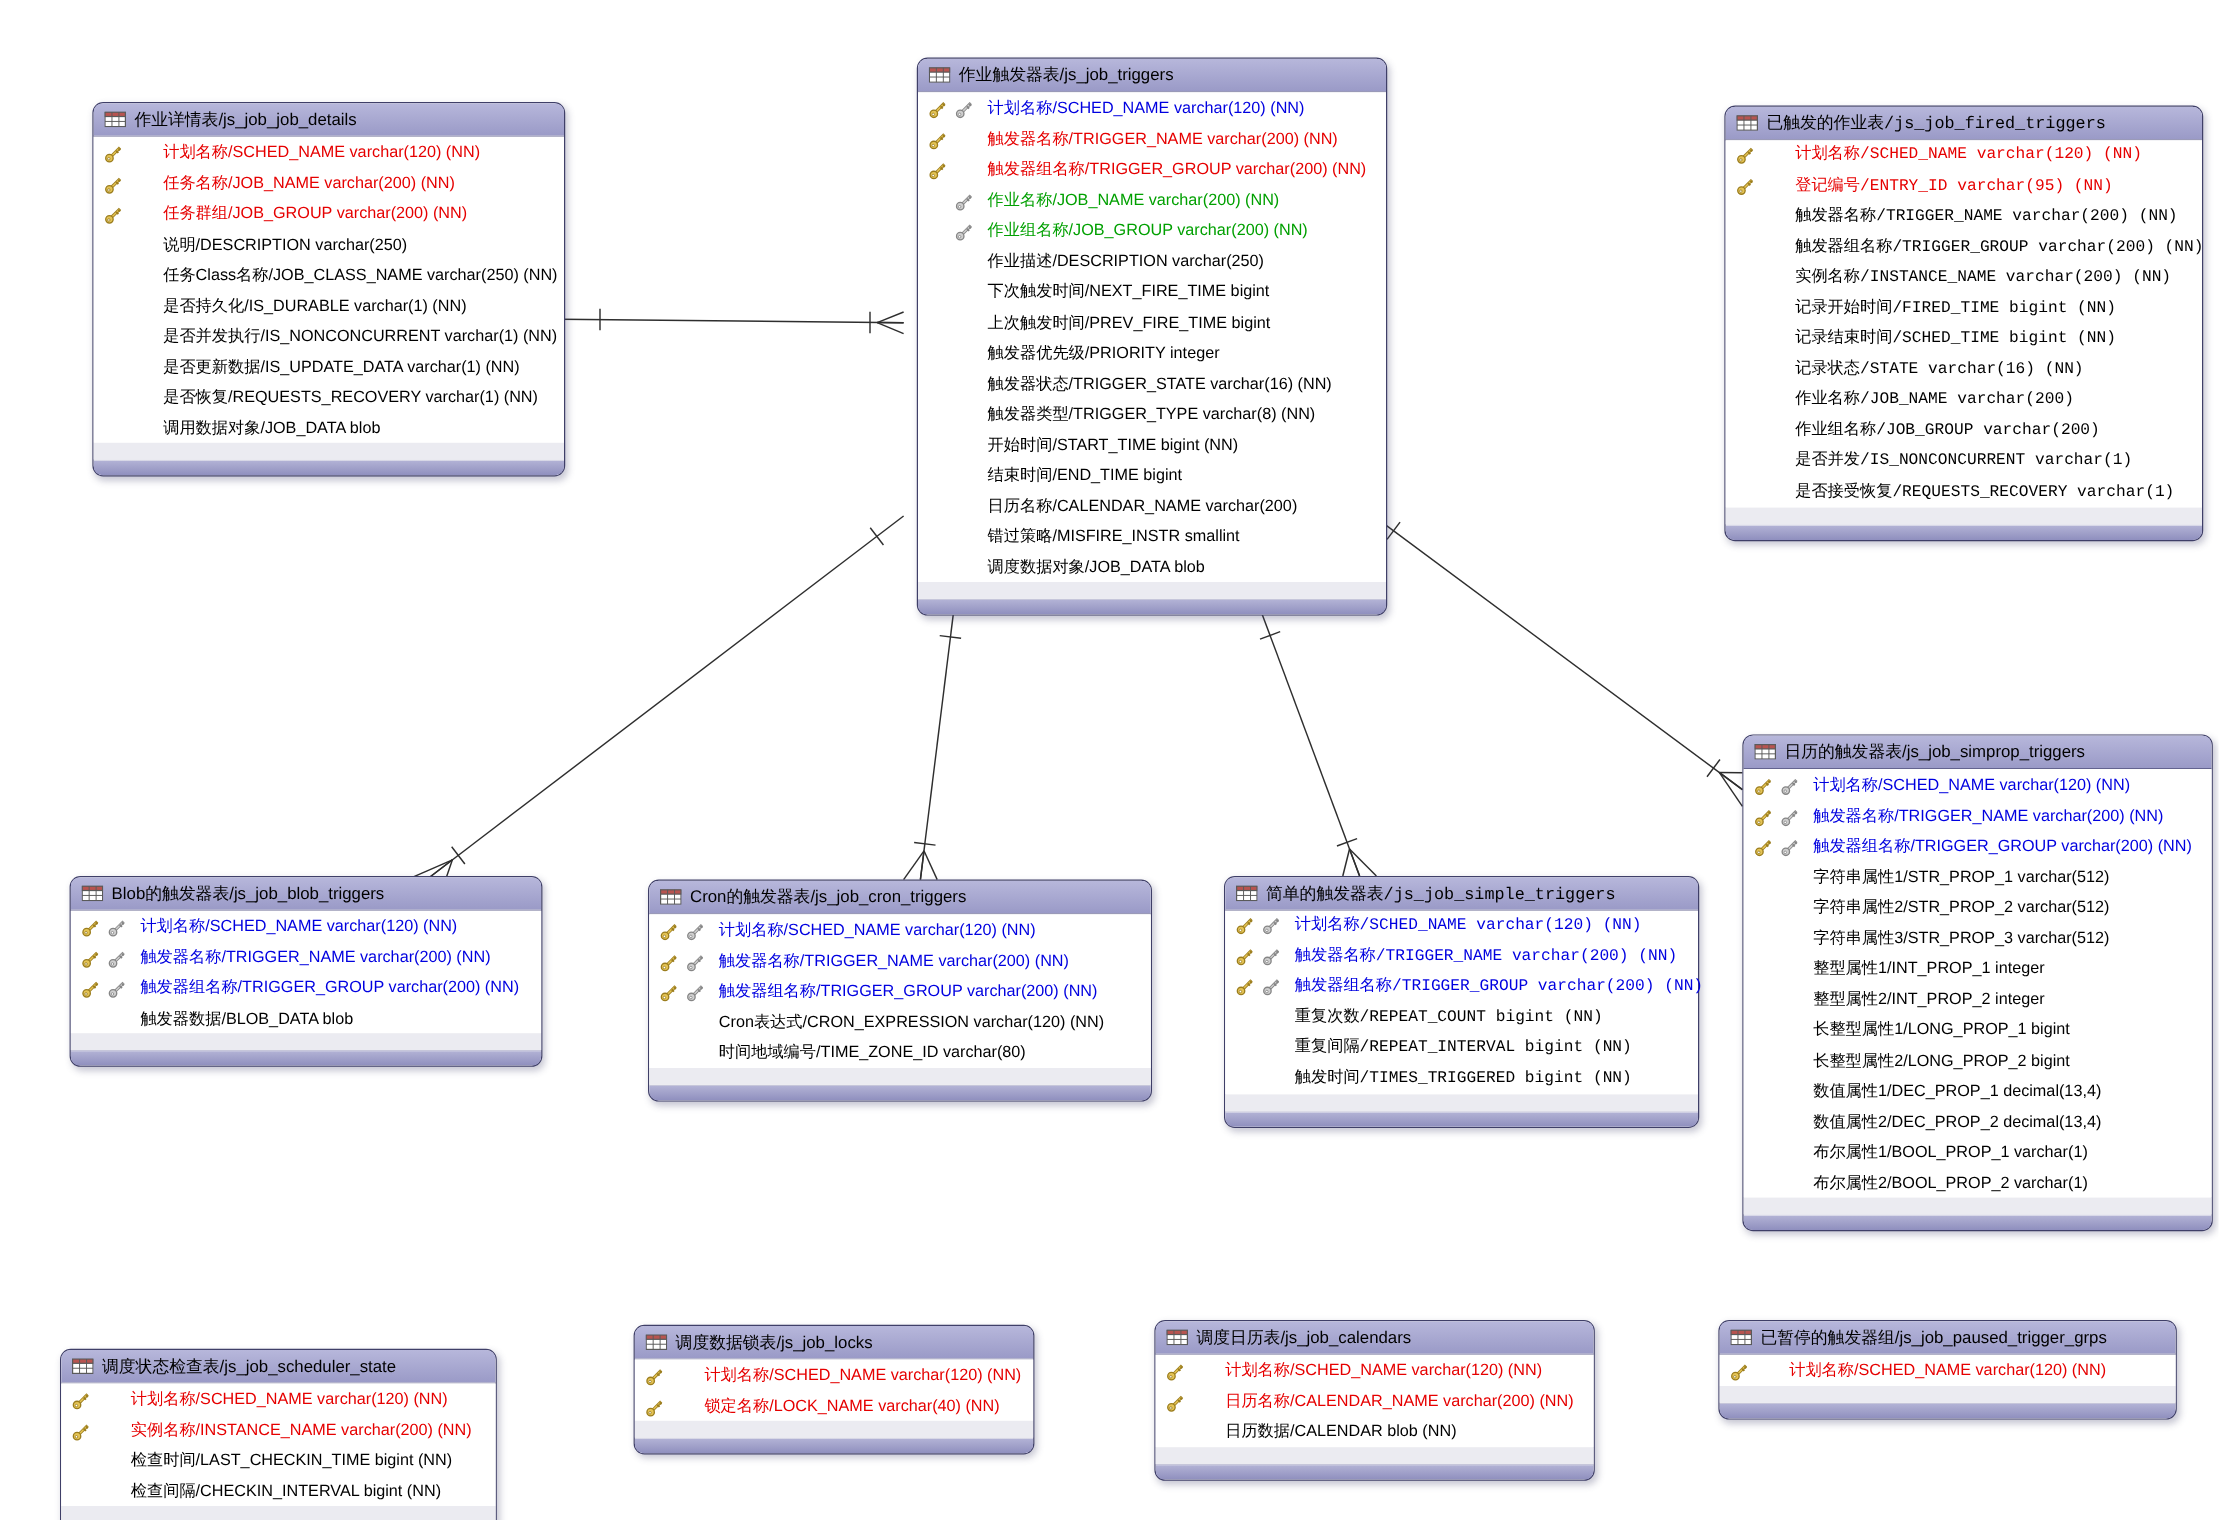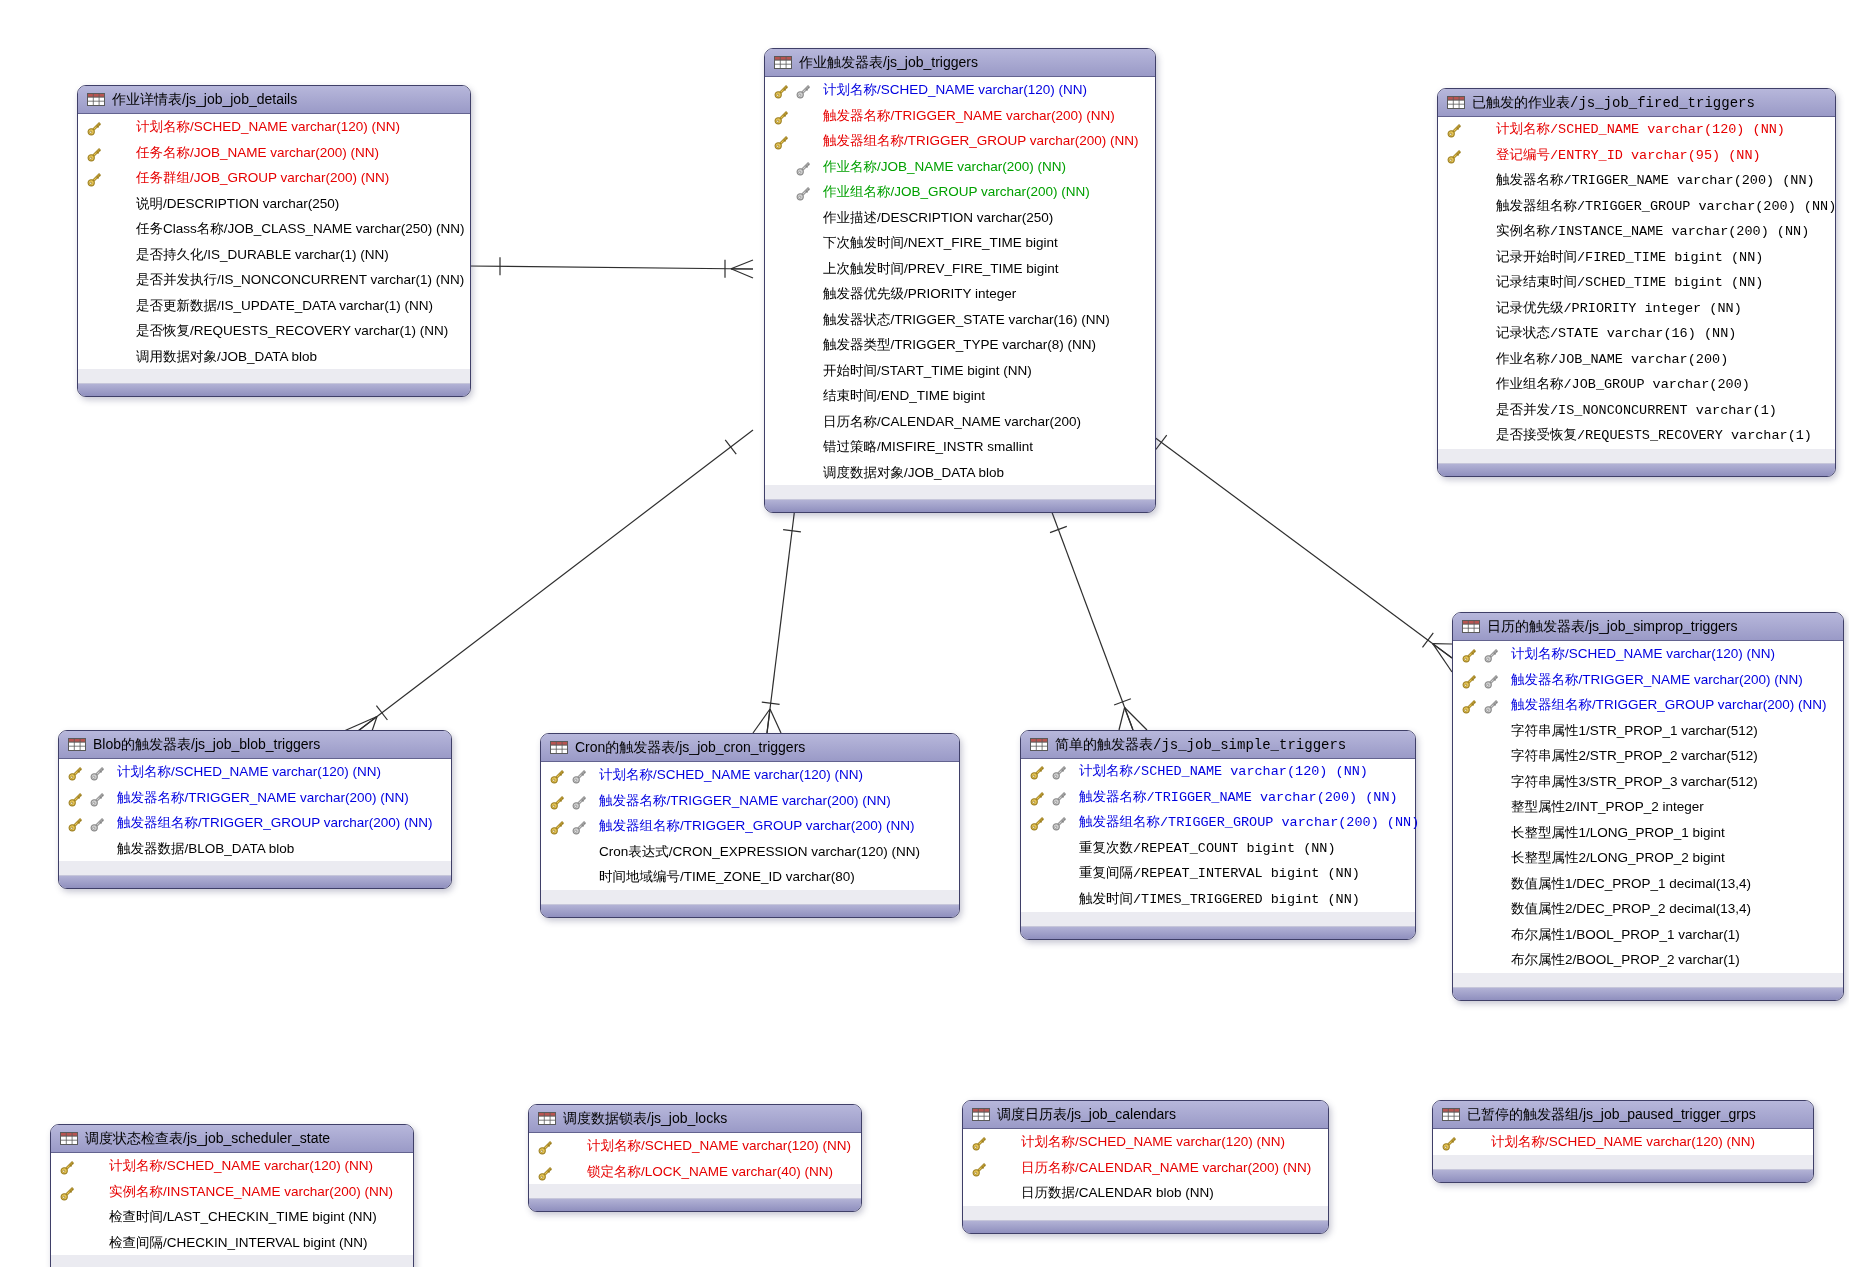--- a/index.html
+++ b/index.html
@@ -216,21 +216,20 @@
     <line x1="9.8" y1="4.6" x2="11.6" y2="6.4" stroke="#9b7d1e" stroke-width="1.6"></line>
     <line x1="11.7" y1="2.7" x2="13.2" y2="4.2" stroke="#9b7d1e" stroke-width="1.6"></line>
     <circle cx="4.2" cy="10.8" r="3.1" fill="#e5c455" stroke="#9b7d1e" stroke-width="1.1"></circle>
     <circle cx="3.7" cy="11.3" r="1.05" fill="#ffffff" stroke="#9b7d1e" stroke-width="0.7"></circle>
   </svg></span><span>登记编号/ENTRY_ID varchar(95) (NN)</span></div>
           <div class="ent-row f-plain"><span>触发器名称/TRIGGER_NAME varchar(200) (NN)</span></div>
           <div class="ent-row f-plain"><span>触发器组名称/TRIGGER_GROUP varchar(200) (NN)</span></div>
           <div class="ent-row f-plain"><span>实例名称/INSTANCE_NAME varchar(200) (NN)</span></div>
           <div class="ent-row f-plain"><span>记录开始时间/FIRED_TIME bigint (NN)</span></div>
           <div class="ent-row f-plain"><span>记录结束时间/SCHED_TIME bigint (NN)</span></div>
-          <div class="ent-row f-plain"><span>记录优先级/PRIORITY integer (NN)</span></div>
           <div class="ent-row f-plain"><span>记录状态/STATE varchar(16) (NN)</span></div>
           <div class="ent-row f-plain"><span>作业名称/JOB_NAME varchar(200)</span></div>
           <div class="ent-row f-plain"><span>作业组名称/JOB_GROUP varchar(200)</span></div>
           <div class="ent-row f-plain"><span>是否并发/IS_NONCONCURRENT varchar(1)</span></div>
           <div class="ent-row f-plain"><span>是否接受恢复/REQUESTS_RECOVERY varchar(1)</span></div>
         </div>
         <div class="ent-footer-gray"></div>
         <div class="ent-footer-band"></div>
       </div>
       <div class="ent" style="left: 1452px; top: 612px; width: 390px;">
@@ -286,20 +285,21 @@
     <line x1="6" y1="9" x2="13" y2="2" stroke="#858585" stroke-width="2.6"></line>
     <line x1="6.4" y1="8.6" x2="12.6" y2="2.4" stroke="#cfcfcf" stroke-width="1.2"></line>
     <line x1="9.8" y1="4.6" x2="11.6" y2="6.4" stroke="#858585" stroke-width="1.6"></line>
     <line x1="11.7" y1="2.7" x2="13.2" y2="4.2" stroke="#858585" stroke-width="1.6"></line>
     <circle cx="4.2" cy="10.8" r="3.1" fill="#cfcfcf" stroke="#858585" stroke-width="1.1"></circle>
     <circle cx="3.7" cy="11.3" r="1.05" fill="#ffffff" stroke="#858585" stroke-width="0.7"></circle>
   </svg></span><span>触发器组名称/TRIGGER_GROUP varchar(200) (NN)</span></div>
           <div class="ent-row f-plain"><span>字符串属性1/STR_PROP_1 varchar(512)</span></div>
           <div class="ent-row f-plain"><span>字符串属性2/STR_PROP_2 varchar(512)</span></div>
           <div class="ent-row f-plain"><span>字符串属性3/STR_PROP_3 varchar(512)</span></div>
+          <div class="ent-row f-plain"><span>整型属性1/INT_PROP_1 integer</span></div>
           <div class="ent-row f-plain"><span>整型属性2/INT_PROP_2 integer</span></div>
           <div class="ent-row f-plain"><span>长整型属性1/LONG_PROP_1 bigint</span></div>
           <div class="ent-row f-plain"><span>长整型属性2/LONG_PROP_2 bigint</span></div>
           <div class="ent-row f-plain"><span>数值属性1/DEC_PROP_1 decimal(13,4)</span></div>
           <div class="ent-row f-plain"><span>数值属性2/DEC_PROP_2 decimal(13,4)</span></div>
           <div class="ent-row f-plain"><span>布尔属性1/BOOL_PROP_1 varchar(1)</span></div>
           <div class="ent-row f-plain"><span>布尔属性2/BOOL_PROP_2 varchar(1)</span></div>
         </div>
         <div class="ent-footer-gray"></div>
         <div class="ent-footer-band"></div>

